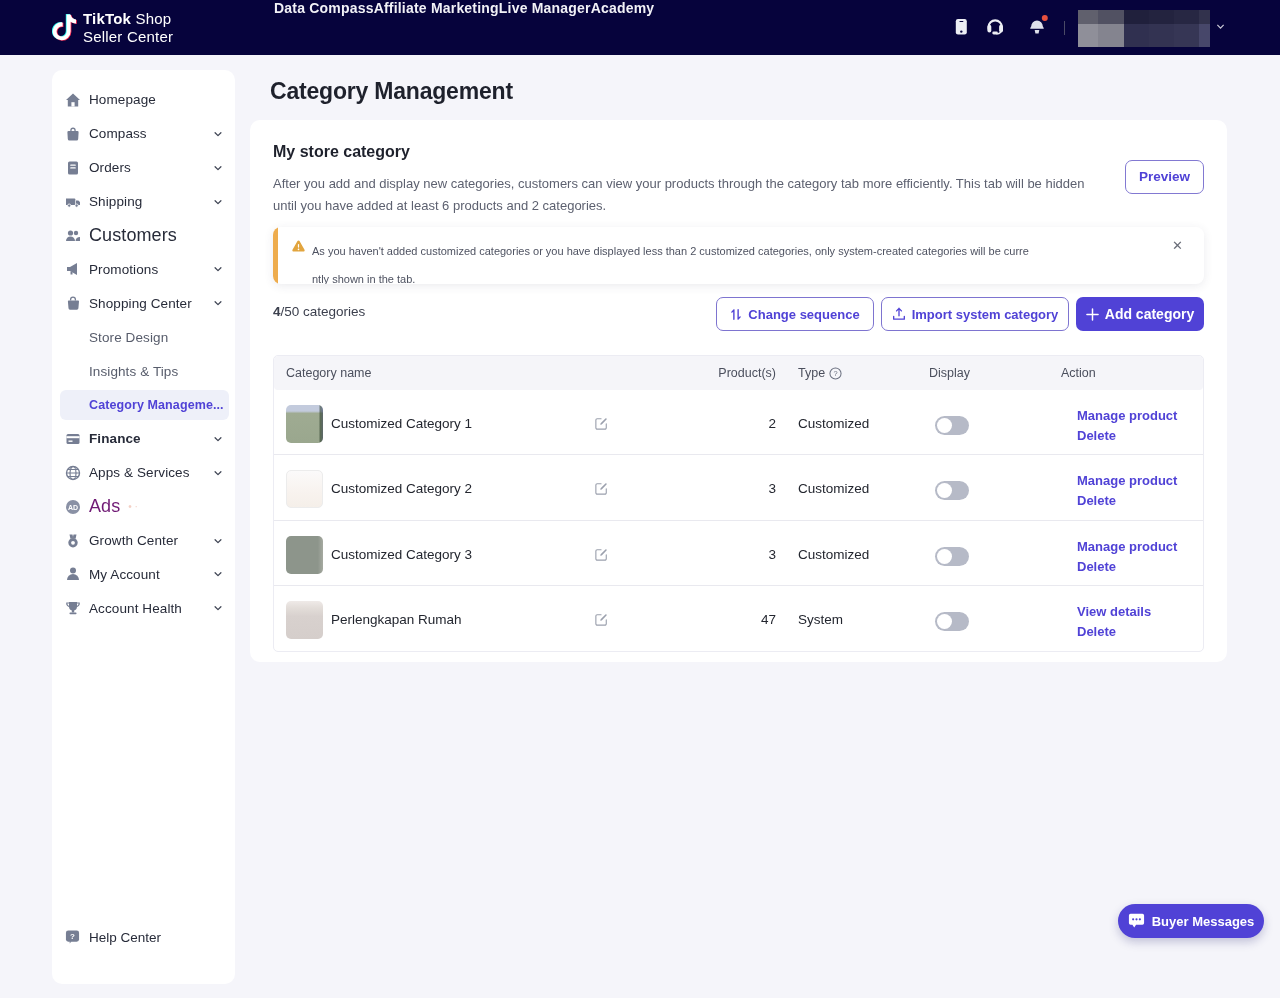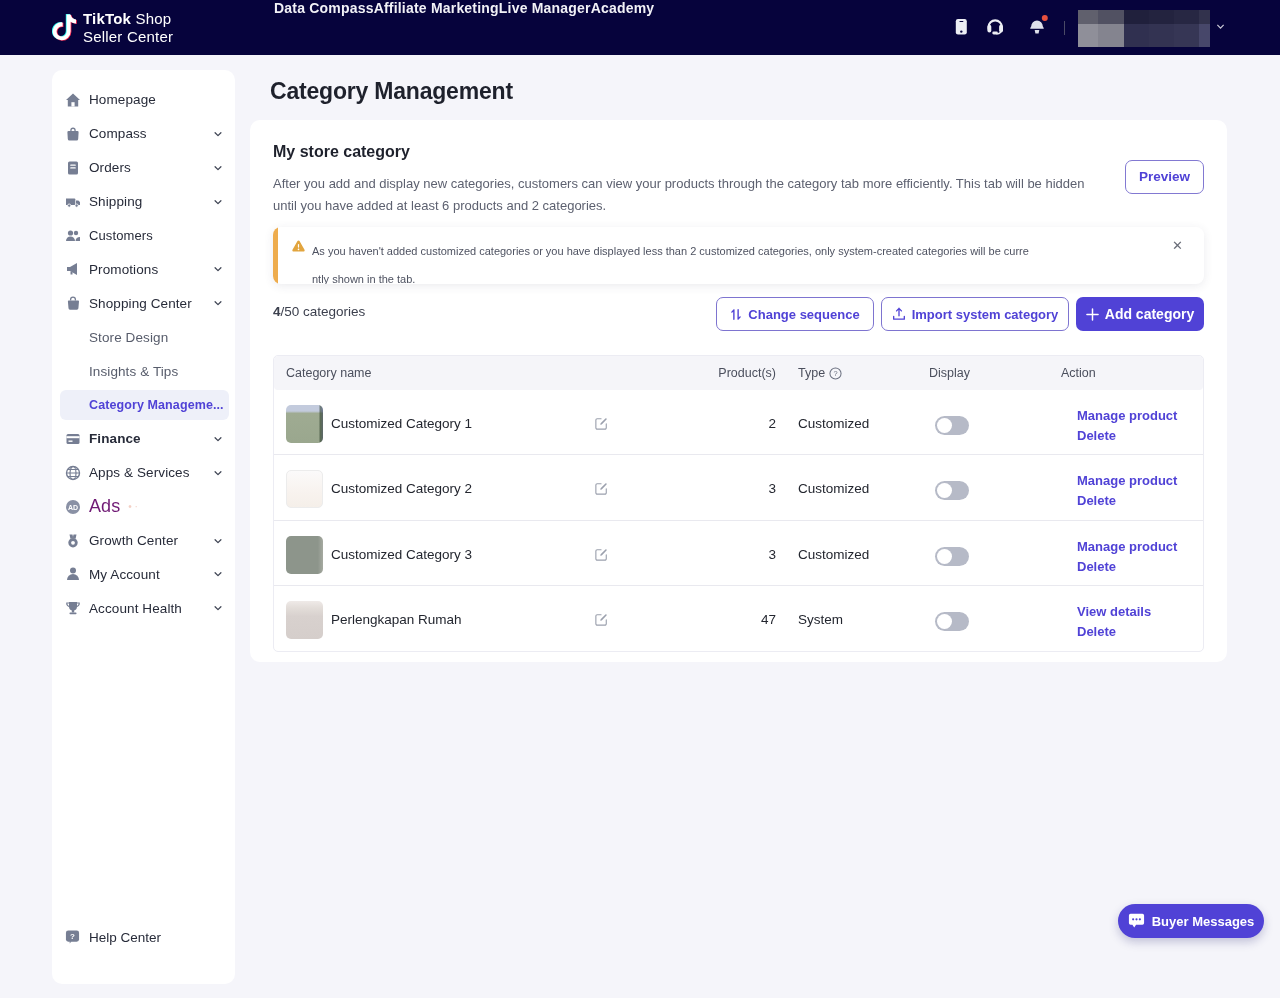--- a/index.html
+++ b/index.html
@@ -155,21 +155,21 @@
       </div>
       <div class="mitem">
         <span class="ic">
           <svg width="16" height="16" viewBox="0 0 16 16">
             <circle cx="5.5" cy="5" r="2.6" fill="#767e93"></circle>
             <path d="M1 13 a4.5 4.5 0 0 1 9 0 z" fill="#767e93"></path>
             <circle cx="11" cy="5" r="2.2" fill="#767e93"></circle>
             <path d="M10.5 13 a4.5 4.5 0 0 1 4.5 -4 v4 z" fill="#767e93"></path>
           </svg>
         </span>
-        <span class="lbl" style="position:relative;color:#272b39;font-weight:400;font-size:13px">Customers</span>
+        <span class="lbl" style="position:relative;color:#272b39;font-weight:400;font-size:18px">Customers</span>
       </div>
       <div class="mitem">
         <span class="ic">
           <svg width="16" height="16" viewBox="0 0 16 16">
             <path d="M2 6 h3 l7 -4 v12 l-7 -4 H2 z" fill="#767e93"></path>
             <path d="M5.5 10.5 v3 h2 v-3" fill="#767e93"></path>
           </svg>
         </span>
         <span class="lbl" style="position:relative;color:#272b39;font-weight:400;font-size:13.5px">Promotions</span>
         <svg class="caret" viewBox="0 0 12 12">

